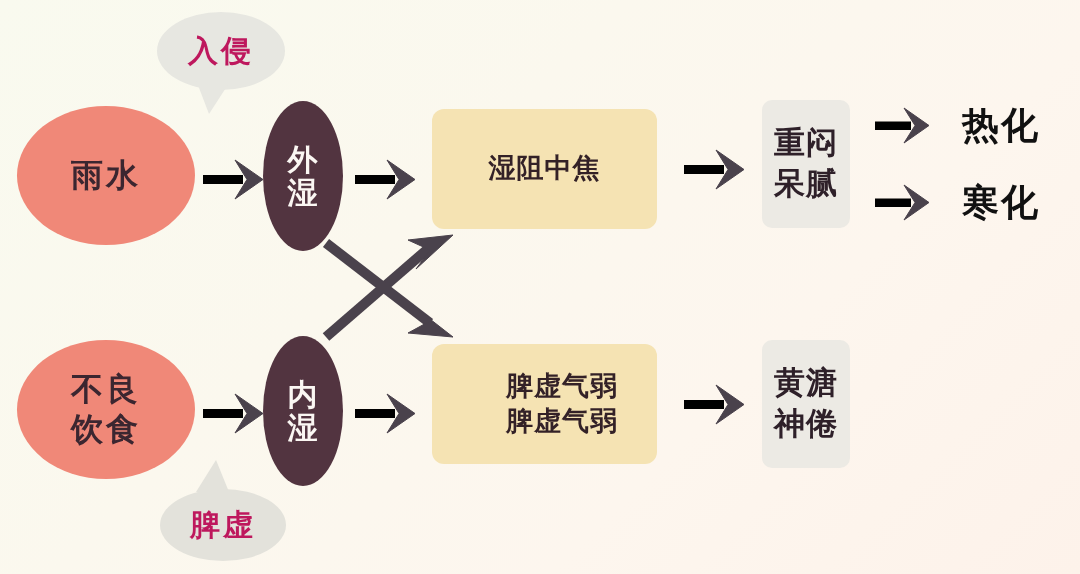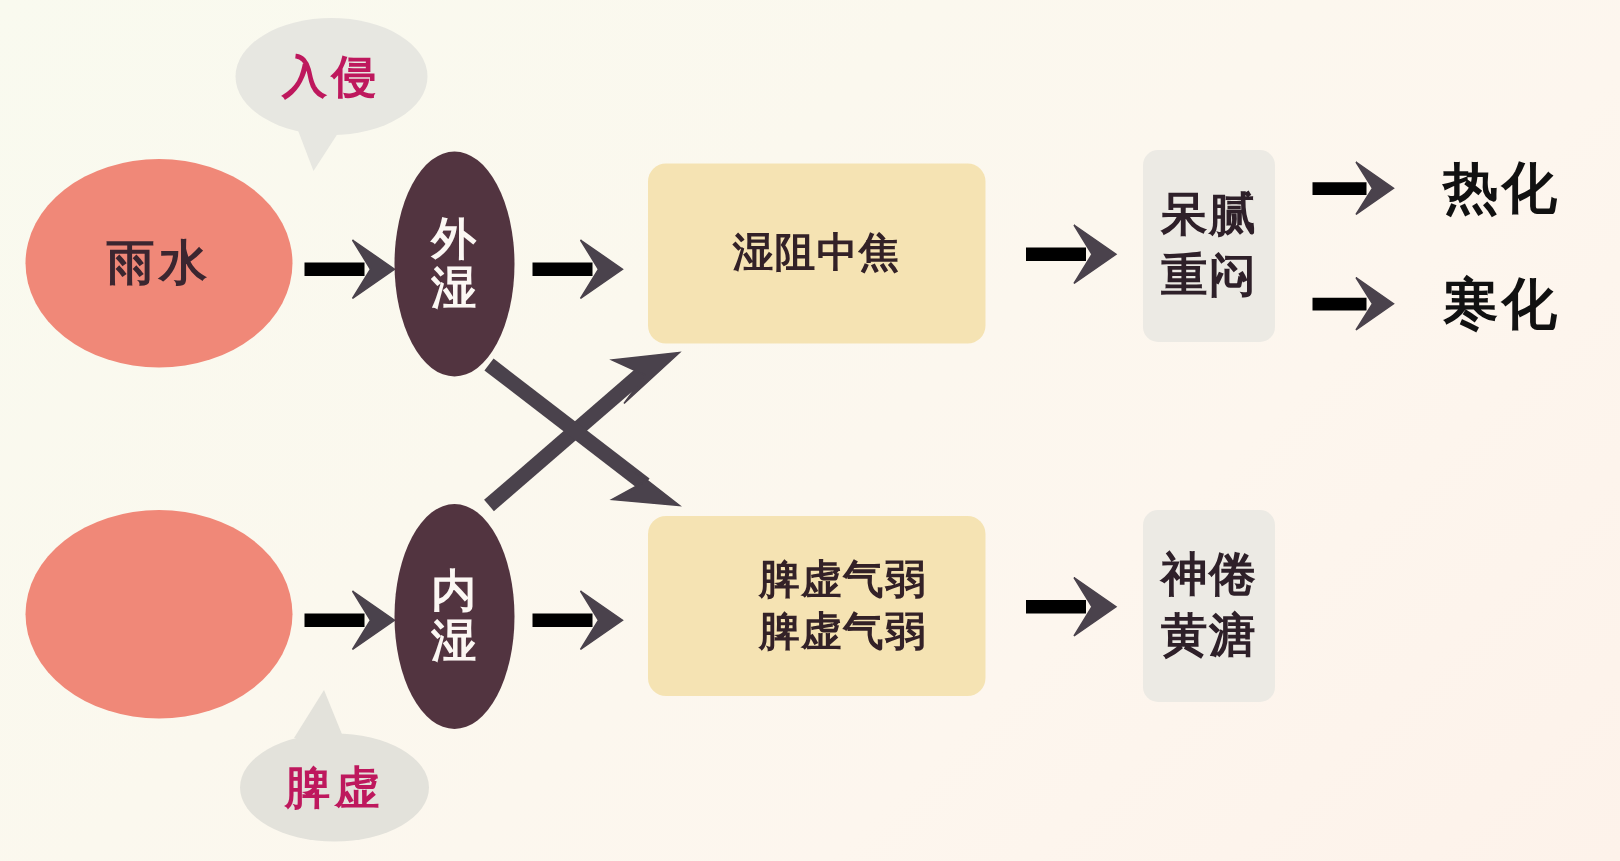--- a/index.html
+++ b/index.html
@@ -165,22 +165,22 @@
   <div class="node yellow-box" style="left:432px; top:109px; width:225px; height:120px;">
     <span class="ln">湿阻中焦</span>
   </div>
 
   <svg class="arrow-svg" style="left:684px; top:148px;" width="62" height="44" viewBox="0 0 62 44">
     <rect x="0" y="17" width="40" height="9" stroke="none"></rect>
     <polygon points="32,2 60,21.5 32,41 44,21.5" stroke="none"></polygon>
   </svg>
 
   <div class="node gray-box" style="left:762px; top:100px; width:88px; height:128px;">
+    <span class="ln">重闷</span>
     <span class="ln">呆腻</span>
-    <span class="ln">重闷</span>
   </div>
 
   <svg class="arrow-svg" style="left:875px; top:106px;" width="56" height="40" viewBox="0 0 56 40">
     <rect x="0" y="15.5" width="36" height="8.5" stroke="none"></rect>
     <polygon points="29,2 54,19.5 29,37 40,19.5" stroke="none"></polygon>
   </svg>
 
   <div class="node outcome-label" style="left:941px; top:101px; width:120px; height:50px;">
     <span>热化</span>
   </div>
@@ -198,20 +198,22 @@
     <line x1="6" y1="112" x2="110" y2="22" stroke-width="10" stroke-linecap="butt"></line>
     <polygon points="96,44 133,10 88,15 110,25" stroke="none"></polygon>
   </svg>
 
   <svg class="arrow-svg" style="left:320px; top:225px;" width="140" height="120" viewBox="0 0 140 120">
     <line x1="6" y1="18" x2="110" y2="98" stroke-width="10" stroke-linecap="butt"></line>
     <polygon points="92,80 133,112 88,108 110,96" stroke="none"></polygon>
   </svg>
 
   <div class="node cause-ellipse" style="left:17px; top:340px; width:178px; height:139px;">
+    <span class="ln">不良</span>
+    <span class="ln">饮食</span>
   </div>
 
   <svg class="arrow-svg" style="left:203px; top:392px;" width="62" height="44" viewBox="0 0 62 44">
     <rect x="0" y="17" width="40" height="9" stroke="none"></rect>
     <polygon points="32,2 60,21.5 32,41 44,21.5" stroke="none"></polygon>
   </svg>
 
   <div class="node damp-ellipse" style="left:263px; top:336px; width:80px; height:150px;">
     <span class="ln">内</span>
     <span class="ln">湿</span>
@@ -226,17 +228,17 @@
     <span class="ln">脾虚气弱</span>
     <span class="ln">脾虚气弱</span>
   </div>
 
   <svg class="arrow-svg" style="left:684px; top:383px;" width="62" height="44" viewBox="0 0 62 44">
     <rect x="0" y="17" width="40" height="9" stroke="none"></rect>
     <polygon points="32,2 60,21.5 32,41 44,21.5" stroke="none"></polygon>
   </svg>
 
   <div class="node gray-box" style="left:762px; top:340px; width:88px; height:128px;">
+    <span class="ln">黄溏</span>
     <span class="ln">神倦</span>
-    <span class="ln">黄溏</span>
   </div>
 
 </div>
 
 </body></html>

